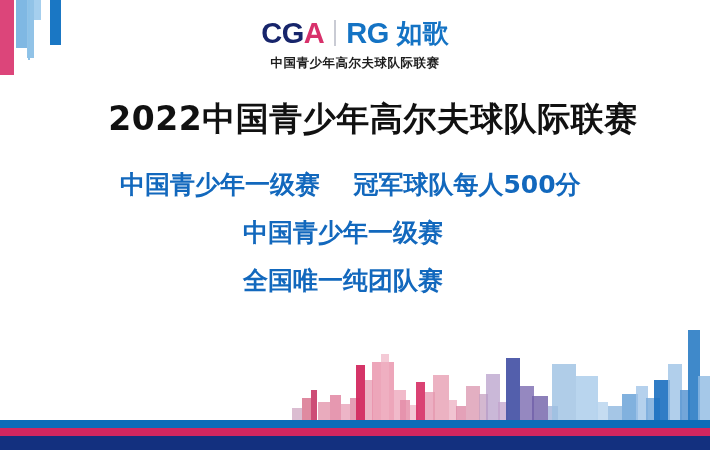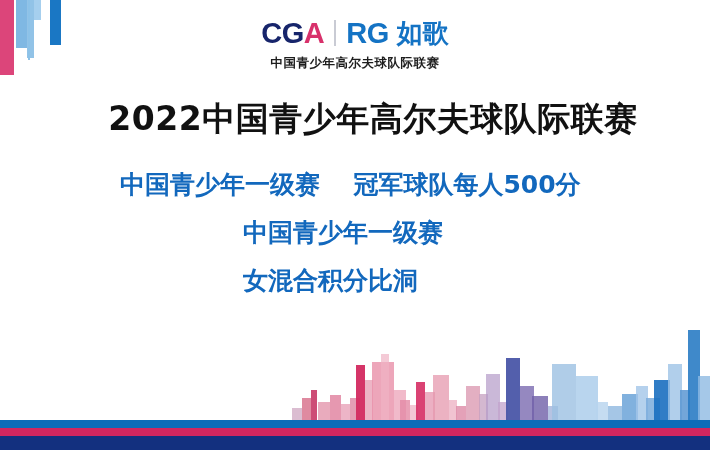--- a/index.html
+++ b/index.html
@@ -179,21 +179,21 @@
 
   <div class="slogans">
     <div class="slogan-row">
       <span class="slogan-left">中国青少年一级赛</span>
       <span class="slogan-right">冠军球队每人500分</span>
     </div>
     <div class="slogan-row">
       <span class="slogan-left">中国青少年一级赛</span>
     </div>
     <div class="slogan-row">
-      <span class="slogan-left">女混合积分比洞</span>
+      <span class="slogan-left">全国唯一纯团队赛</span>
     </div>
   </div>
 
   <svg class="skyline" viewBox="0 0 710 140" preserveAspectRatio="none">
     <g id="skyline-buildings">
         <rect x="292" y="128" width="10" height="12" fill="#cfa7c2" opacity="0.75"></rect>
         <rect x="302" y="118" width="9" height="22" fill="#d9758f" opacity="0.85"></rect>
         <rect x="311" y="110" width="6" height="30" fill="#c83a67" opacity="0.9"></rect>
         <rect x="318" y="122" width="12" height="18" fill="#e59cb2" opacity="0.85"></rect>
         <rect x="330" y="115" width="11" height="25" fill="#e07e9c" opacity="0.8"></rect>

